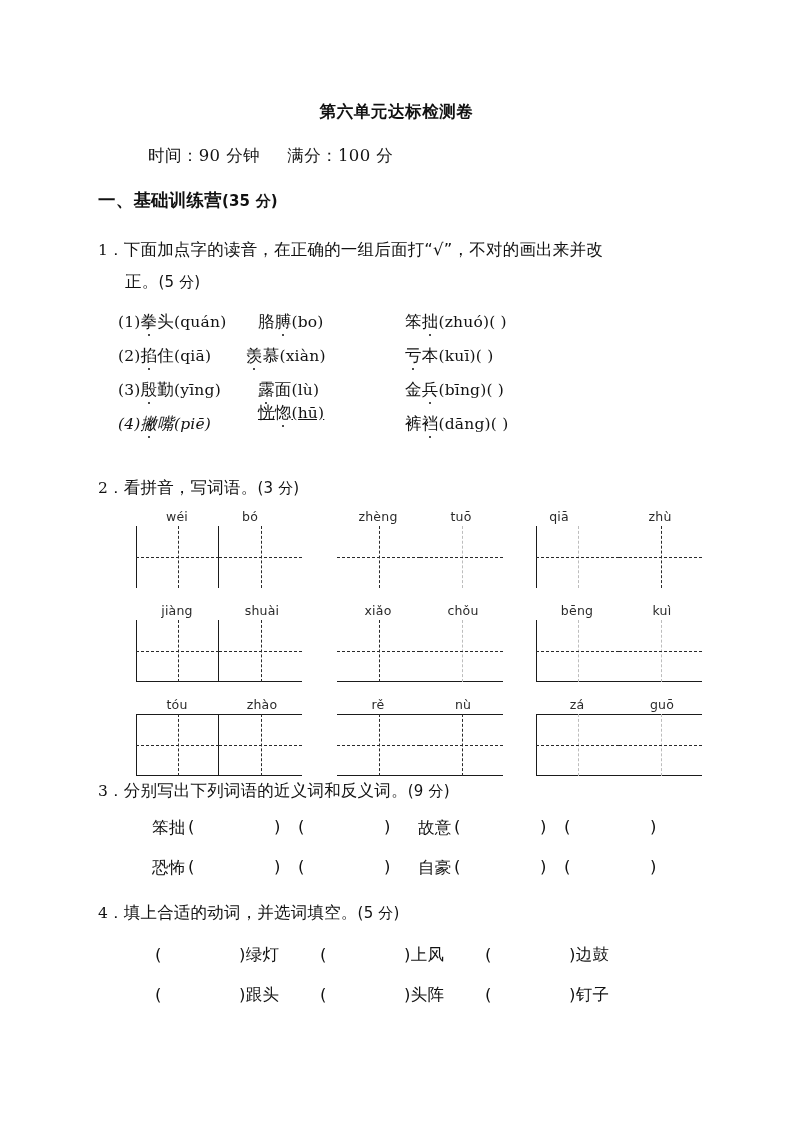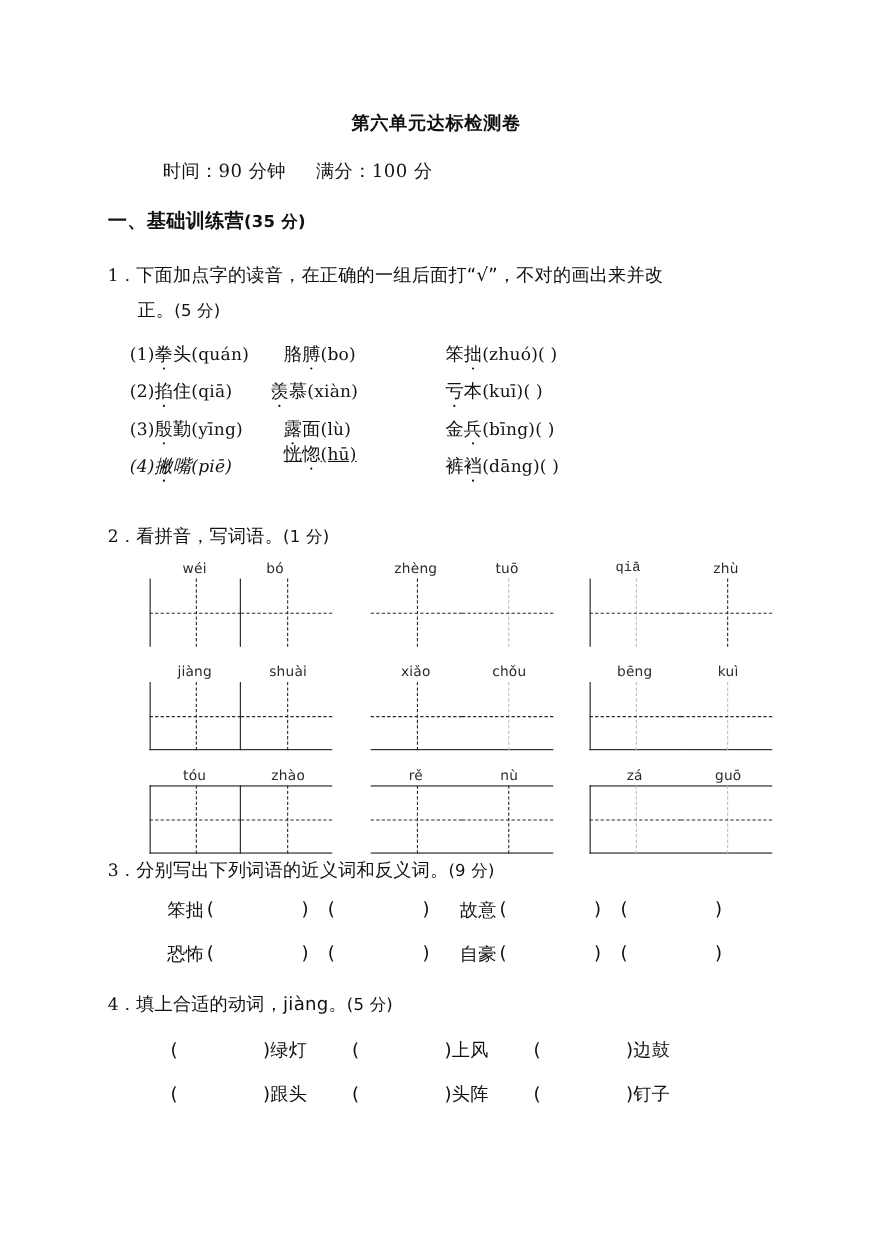--- a/index.html
+++ b/index.html
@@ -215,21 +215,21 @@
     <span class="q-num">(4)</span><span class="dotchar">撇</span><span>嘴</span><span class="q-num">(piē)</span>
   </div>
   <div class="q-line" style="left:258px; top:402px;text-decoration:underline;">
     <span>恍</span><span class="dotchar">惚</span><span class="q-num">(hū)</span>
   </div>
   <div class="q-line" style="left:405px; top:413px;">
     <span>裤</span><span class="dotchar">裆</span><span class="q-num">(dāng)</span><span class="q-num blank-paren">(               )</span>
   </div>
 
   <div class="q-line" style="left:98px; top:477px;">
-    <span class="q-num">2．</span><span>看拼音，写词语。</span><span class="pts">(1 分)</span>
+    <span class="q-num">2．</span><span>看拼音，写词语。</span><span class="pts">(3 分)</span>
   </div>
 
   <div class="grid-group" style="left:136px; top:509px;">
     <div class="grid-pinyin">
       <span style="left:41px;">wéi</span>
       <span style="left:114px;">bó</span>
     </div>
     <div class="grid-boxes">
       <div class="cell c1">
         <div class="edge v" style="left:0;"></div>
@@ -270,21 +270,21 @@
         <div class="edge h gone" style="top:0;"></div>
         <div class="edge h gone" style="top:61px;"></div>
         <div class="dash-v faint"></div>
         <div class="dash-h"></div>
       </div>
     </div>
   </div>
 
   <div class="grid-group" style="left:536px; top:509px;">
     <div class="grid-pinyin">
-      <span style="left:35px;font-family:Liberation Mono, monospace;">qiā</span>
+      <span style="left:23px;">qiā</span>
       <span style="left:124px;">zhù</span>
     </div>
     <div class="grid-boxes">
       <div class="cell c1">
         <div class="edge v" style="left:0;"></div>
         <div class="edge v gone" style="left:82px;"></div>
         <div class="edge h gone" style="top:0;"></div>
         <div class="edge h gone" style="top:61px;"></div>
         <div class="dash-v faint"></div>
         <div class="dash-h"></div>
@@ -494,21 +494,21 @@
   <div class="q-line" style="left:454px; top:857px;">
     <span>(</span>
     <span style="display:inline-block;width:74px;"></span><span>)</span>
   </div>
   <div class="q-line" style="left:564px; top:857px;">
     <span>(</span>
     <span style="display:inline-block;width:74px;"></span><span>)</span>
   </div>
 
   <div class="q-line" style="left:98px; top:902px;">
-    <span class="q-num">4．</span><span>填上合适的动词，jiàng。</span><span class="pts">(5 分)</span>
+    <span class="q-num">4．</span><span>填上合适的动词，并选词填空。</span><span class="pts">(5 分)</span>
   </div>
 
   <div class="q-line" style="left:155px; top:944px;">
     <span>(</span>
     <span style="display:inline-block;width:72px;"></span><span>)</span><span>绿灯</span>
   </div>
   <div class="q-line" style="left:320px; top:944px;">
     <span>(</span>
     <span style="display:inline-block;width:72px;"></span><span>)</span><span>上风</span>
   </div>

